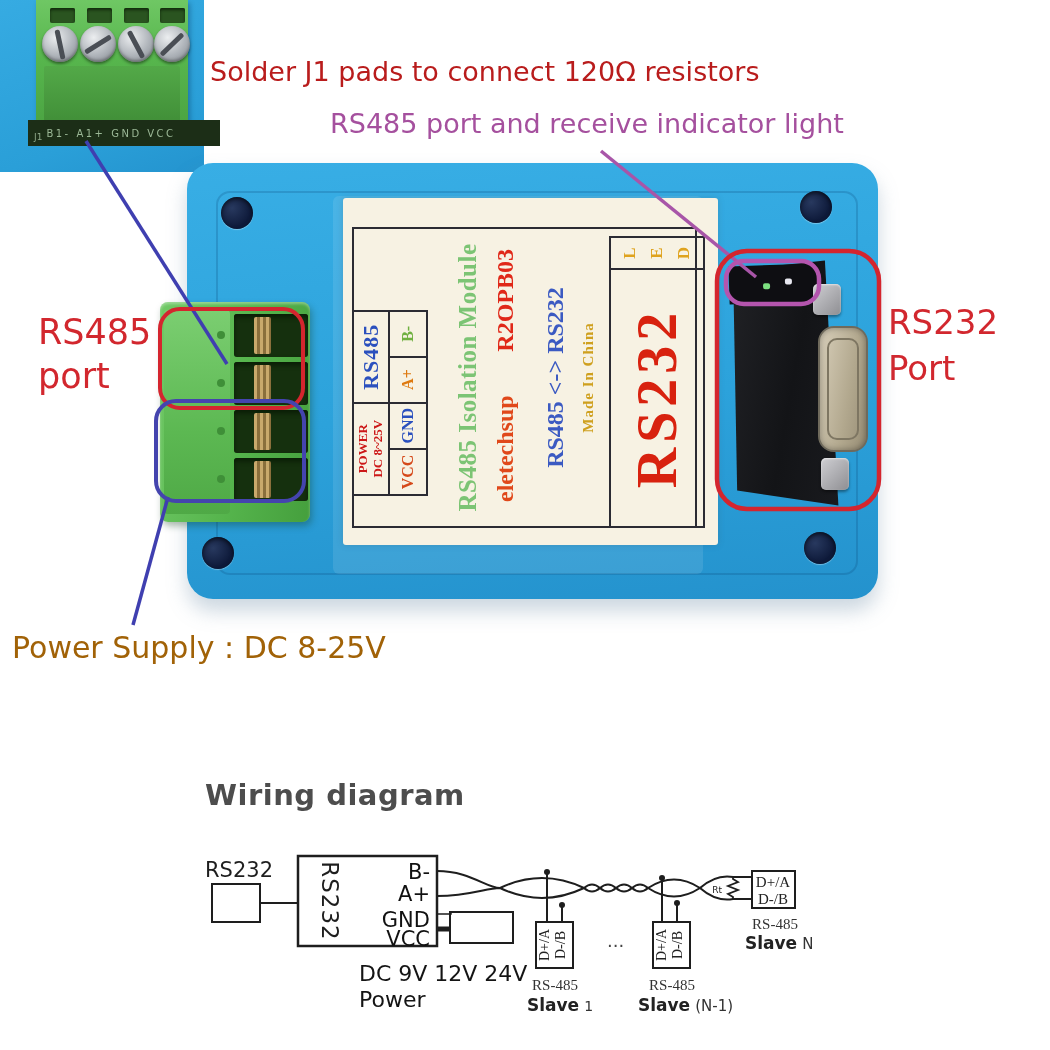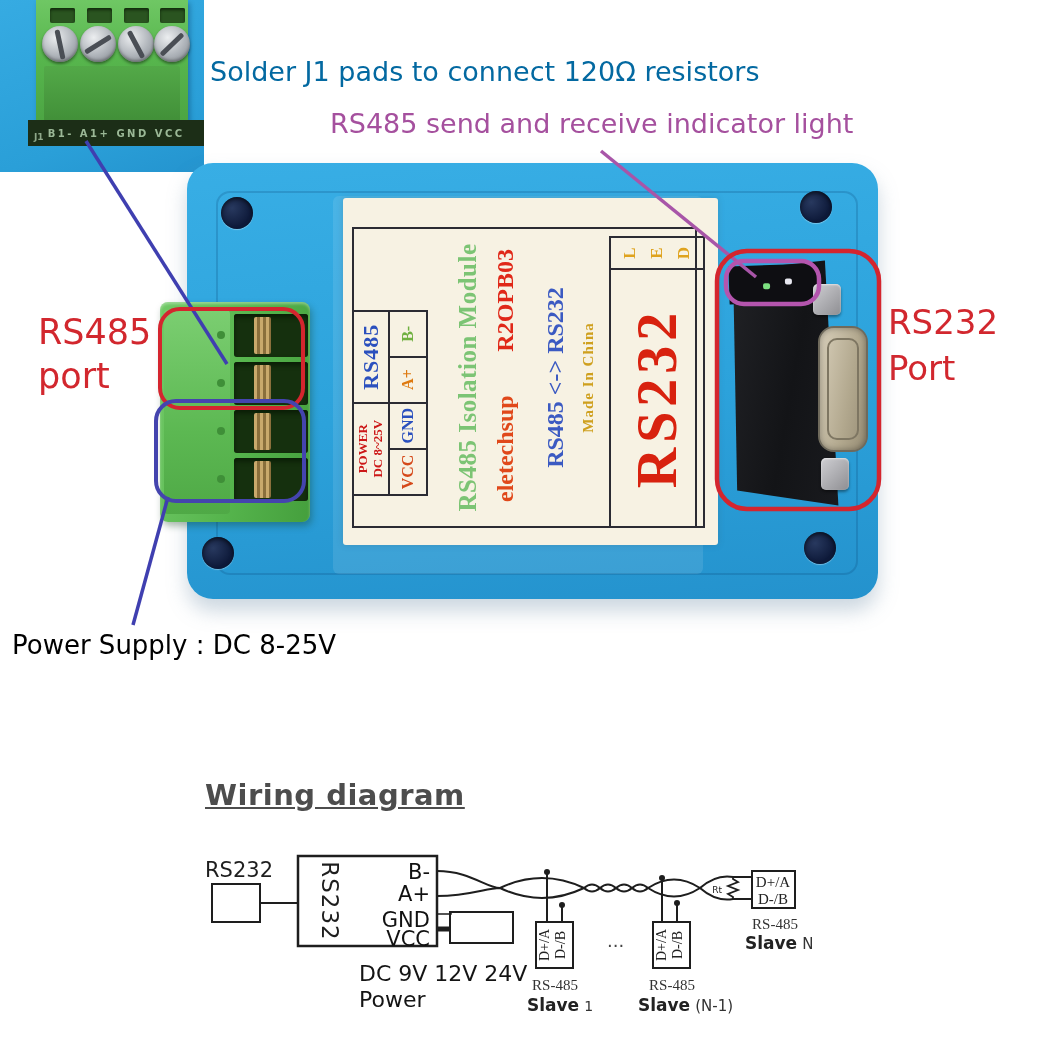--- a/index.html
+++ b/index.html
@@ -1,43 +1,43 @@
 <!DOCTYPE html>
 <html><head>
 <meta charset="utf-8">
 <style>
   html,body{margin:0;padding:0;background:#ffffff;}
   .stage{position:relative;width:1050px;height:1050px;background:#fff;overflow:hidden;
          font-family:"DejaVu Sans","Liberation Sans",sans-serif;}
   
   .ann{position:absolute;white-space:nowrap;}
   .j1-1{left:210px;top:16px;font-size:27px;color:#3838AC;}
-  .j1-2{left:210px;top:56px;font-size:27px;color:#0369a1;}
+  .j1-2{left:210px;top:56px;font-size:27px;color:#b91c1c;}
   .led-note{left:330px;top:108px;font-size:27px;color:#A5509E;}
   .rs485-port{left:38px;top:310px;font-size:35px;color:#D2272E;line-height:1.26;}
   .rs232-port{left:888px;top:300px;font-size:34px;color:#D2272E;line-height:1.34;}
-  .power-supply{left:12px;top:630px;font-size:26px;color:#000000;}
+  .power-supply{left:12px;top:630px;font-size:30px;color:#a16207;}
   
   .inset{position:absolute;left:0;top:0;width:204px;height:172px;
          background:linear-gradient(160deg,#36ABE2,#2A9FD8 70%,#2494CF);}
   .inset-green{position:absolute;left:36px;top:0;width:152px;height:128px;
          background:linear-gradient(180deg,#6FC764 0%,#57B64D 45%,#4BA342 100%);
          border-radius:0 0 4px 4px;box-shadow:2px 3px 5px rgba(0,40,70,.35);}
   .pinhole{position:absolute;top:8px;width:25px;height:15px;background:#2A5420;
          box-shadow:inset 0 2px 3px #122A0C;border-radius:2px;}
   .screw{position:absolute;top:26px;width:36px;height:36px;border-radius:50%;
          background:radial-gradient(circle at 38% 32%,#ECEEF0,#AEB3B9 55%,#7C8188);
          box-shadow:0 2px 3px rgba(0,0,0,.45), inset 0 -2px 3px rgba(0,0,0,.3);}
   .screw::after{content:"";position:absolute;left:3px;right:3px;top:45%;height:5px;background:#4A4E55;border-radius:2px;}
   .screw.s1::after{transform:rotate(78deg);} .screw.s2::after{transform:rotate(-32deg);}
   .screw.s3::after{transform:rotate(62deg);} .screw.s4::after{transform:rotate(-44deg);}
   .inset-face{position:absolute;left:8px;top:66px;width:136px;height:56px;
          background:linear-gradient(180deg,#53A948,#418F38);border-radius:2px;}
-  .inset-strip{position:absolute;left:28px;top:120px;width:176px;height:26px;background:#1C2E17;
-         color:#9BB896;font-size:10px;font-weight:bold;letter-spacing:2.5px;
+  .inset-strip{position:absolute;left:28px;top:120px;width:192px;height:26px;background:#1C2E17;
+         color:#9BB896;font-size:10px;font-weight:normal;letter-spacing:2.5px;
          display:flex;align-items:center;}
   .inset-strip .j1{font-size:9px;letter-spacing:0;margin:8px 4px 0 6px;color:#8FA88A;}
   
   .case{position:absolute;left:187px;top:163px;width:691px;height:436px;border-radius:26px;
         background:linear-gradient(175deg,#38AEE5 0%,#2CA2DB 55%,#2492CD 100%);
         box-shadow:0 12px 20px rgba(110,140,165,.35);}
   .groove{position:absolute;left:216px;top:191px;width:638px;height:380px;border-radius:14px;
         border:2px solid rgba(10,70,120,.22);}
   .panel{position:absolute;left:333px;top:196px;width:370px;height:378px;border-radius:6px;
         background:rgba(255,255,255,.10);}
@@ -101,21 +101,21 @@
         border:2px solid #6F6A5C;box-shadow:inset 0 0 6px rgba(0,0,0,.35);}
   .db9-shell::before{content:"";position:absolute;left:7px;top:10px;right:7px;bottom:10px;
         border-radius:10px;border:2px solid #7E7662;}
   .hex{position:absolute;background:linear-gradient(135deg,#CFCFD3,#8E8E92);border-radius:5px;
         box-shadow:inset 0 1px 2px rgba(255,255,255,.6),0 2px 3px rgba(0,0,0,.4);}
   .hex.top{left:88px;top:26px;width:28px;height:31px;}
   .hex.bot{left:96px;top:200px;width:28px;height:32px;}
   
   svg.overlay{position:absolute;left:0;top:0;width:1050px;height:1050px;pointer-events:none;}
   .wiring-heading{position:absolute;left:205px;top:778px;font-size:29px;font-weight:bold;
-        color:#4D4D4D;letter-spacing:.5px;text-decoration:underline;}
+        color:#4D4D4D;letter-spacing:.5px;}
   svg.wiring{position:absolute;left:185px;top:840px;width:690px;height:185px;}
   svg text{font-family:"DejaVu Sans","Liberation Sans",sans-serif;}
   svg text.serif{font-family:"Liberation Serif","DejaVu Serif",serif;}
 </style>
 </head>
 <body>
 
 <div class="stage">
 
   <div class="inset">
@@ -130,21 +130,21 @@
       <div class="screw s4" style="left:118px"></div>
       <div class="inset-face"></div>
     </div>
     <div class="inset-strip">
       <span class="j1">J1</span>
       <span>B1- A1+ GND VCC</span>
     </div>
   </div>
 
   <div class="ann j1-2">Solder J1 pads to connect 120Ω resistors</div>
-  <div class="ann led-note">RS485 send and receive indicator light</div>
+  <div class="ann led-note">RS485 port and receive indicator light</div>
   <div class="ann rs485-port">
     <div>RS485</div>
     <div>port</div>
   </div>
   <div class="ann rs232-port">
     <div>RS232</div>
     <div>Port</div>
   </div>
   <div class="ann power-supply">Power Supply : DC 8-25V</div>
 

